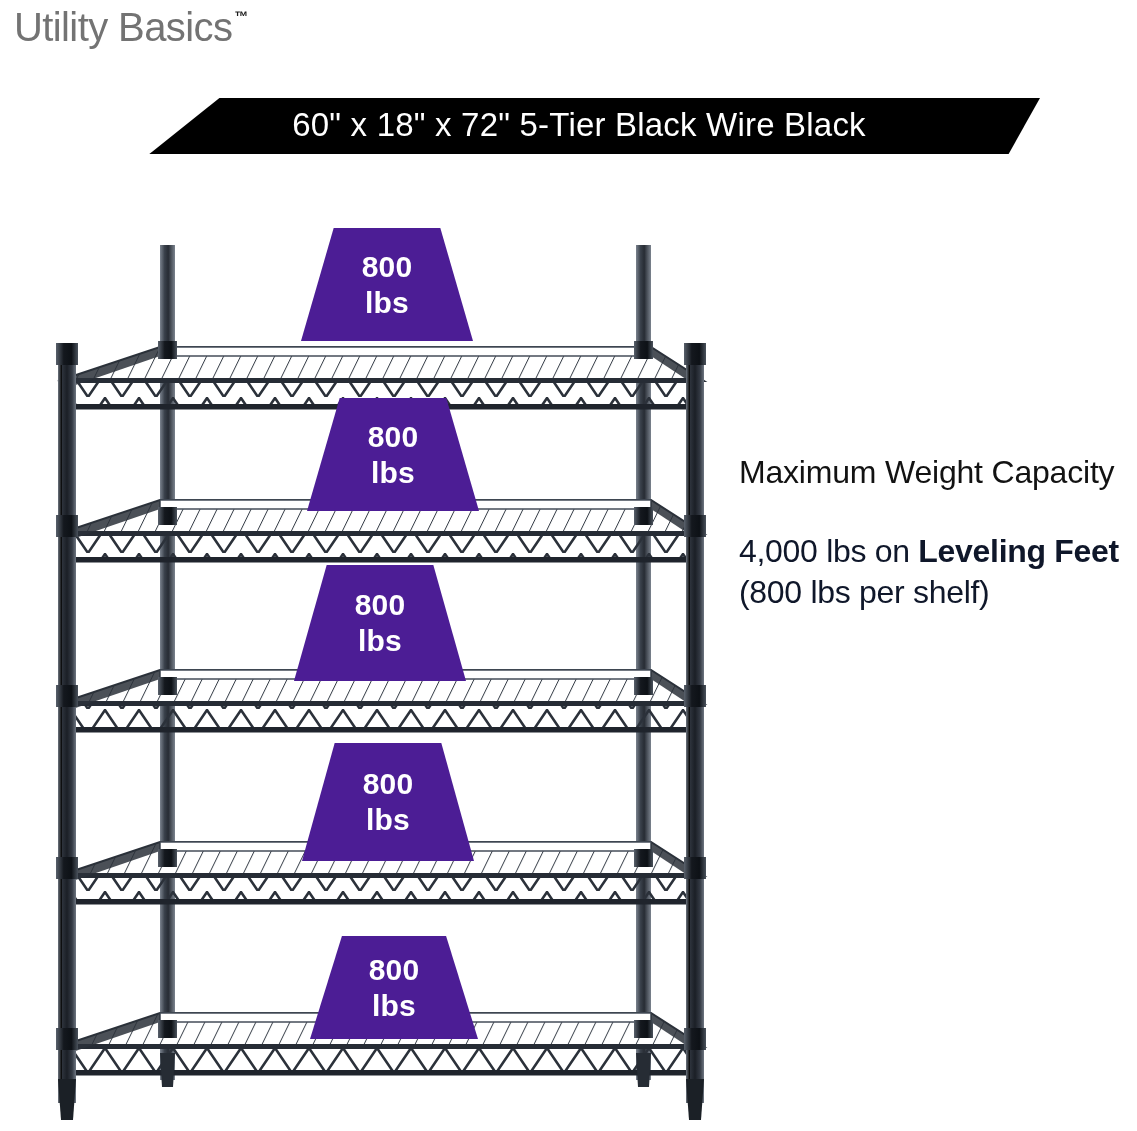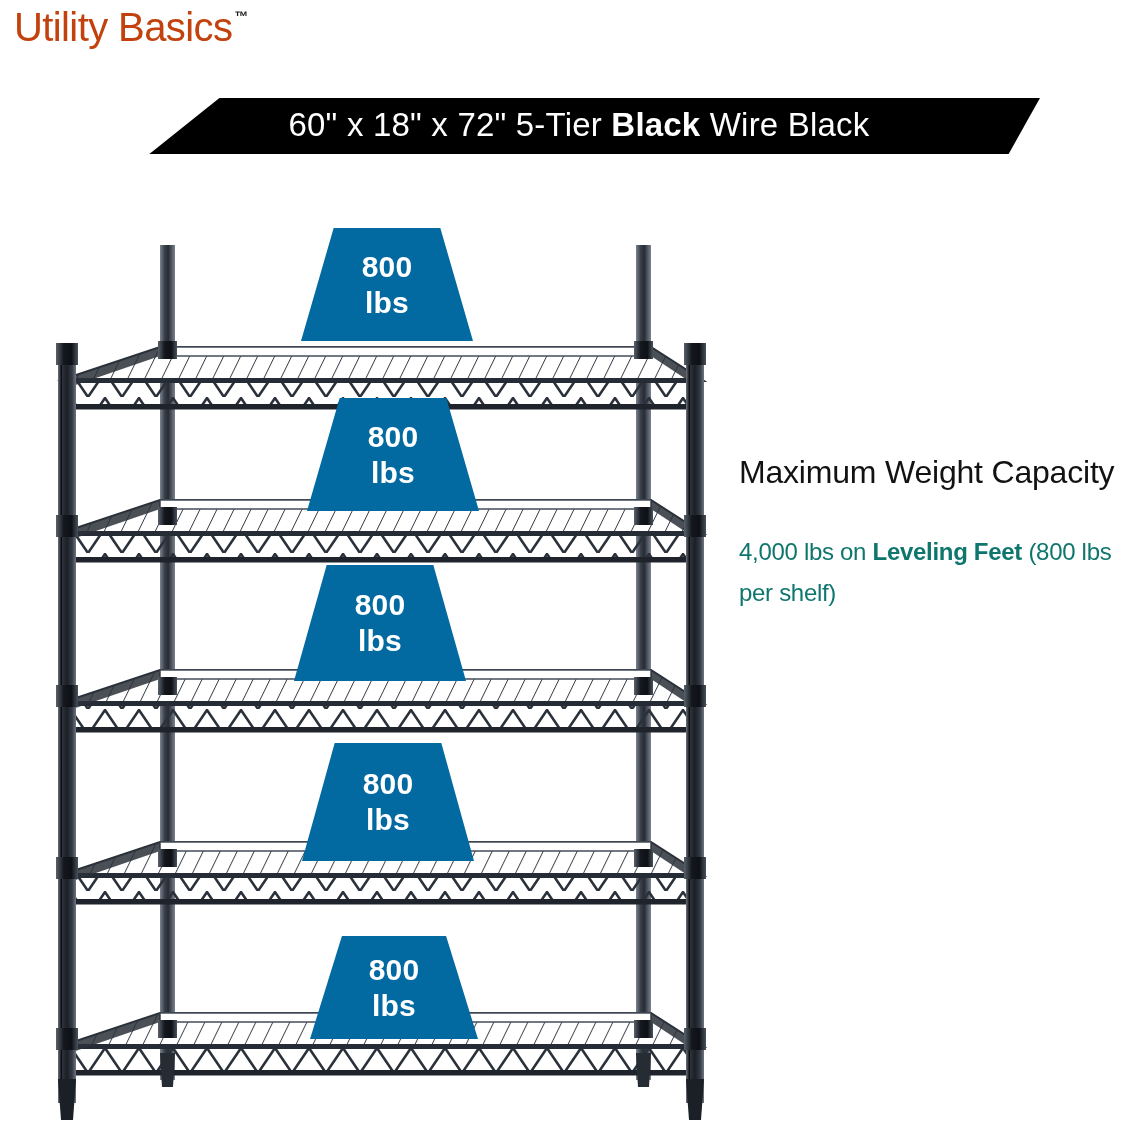--- a/index.html
+++ b/index.html
@@ -28,21 +28,21 @@
     left: 14px;
     top: 4px;
     display: flex;
     align-items: flex-start;
   }
   #brand-name {
     font-size: 40px;
     font-weight: 400;
     letter-spacing: -0.6px;
     line-height: 46px;
-    color: #c2410c;
+    color: #737373;
     white-space: nowrap;
   }
   #brand-tm {
     font-size: 14px;
     line-height: 14px;
     margin-top: 5px;
     margin-left: 2px;
     font-weight: 600;
     color: #1a1a1a;
   }
@@ -63,37 +63,37 @@
   #banner-text {
     color: #ffffff;
     font-size: 33px;
     line-height: 36px;
     font-weight: 400;
     letter-spacing: 0.2px;
     white-space: nowrap;
     padding-bottom: 2px;
   }
   #banner-text b {
-    font-weight: 700;
+    font-weight: 400;
   }
 
   
   #rack {
     position: absolute;
     left: 20px;
     top: 215px;
     width: 720px;
     height: 916px;
   }
   #rack svg { display: block; }
 
   
   .badge {
     position: absolute;
-    background: #0369a1;
+    background: #4c1d95;
     display: flex;
     flex-direction: column;
     align-items: center;
     justify-content: center;
     color: #ffffff;
   }
   .badge .badge-value,
   .badge .badge-unit {
     font-weight: 700;
     font-size: 30px;
@@ -111,24 +111,24 @@
   }
   #info-heading {
     font-size: 32px;
     line-height: 41px;
     font-weight: 400;
     color: #121212;
     letter-spacing: -0.2px;
     margin: 0;
   }
   .info-para {
-    font-size: 24px;
+    font-size: 32px;
     line-height: 41px;
     font-weight: 400;
-    color: #0f766e;
+    color: #0f172a;
     letter-spacing: -0.3px;
     margin: 0;
   }
   .info-para b { font-weight: 700; }
   #info-para-leveling { margin-top: 38px; }
   #info-para-caster   { margin-top: 40px; }
 </style>
 </head>
 <body>
 

